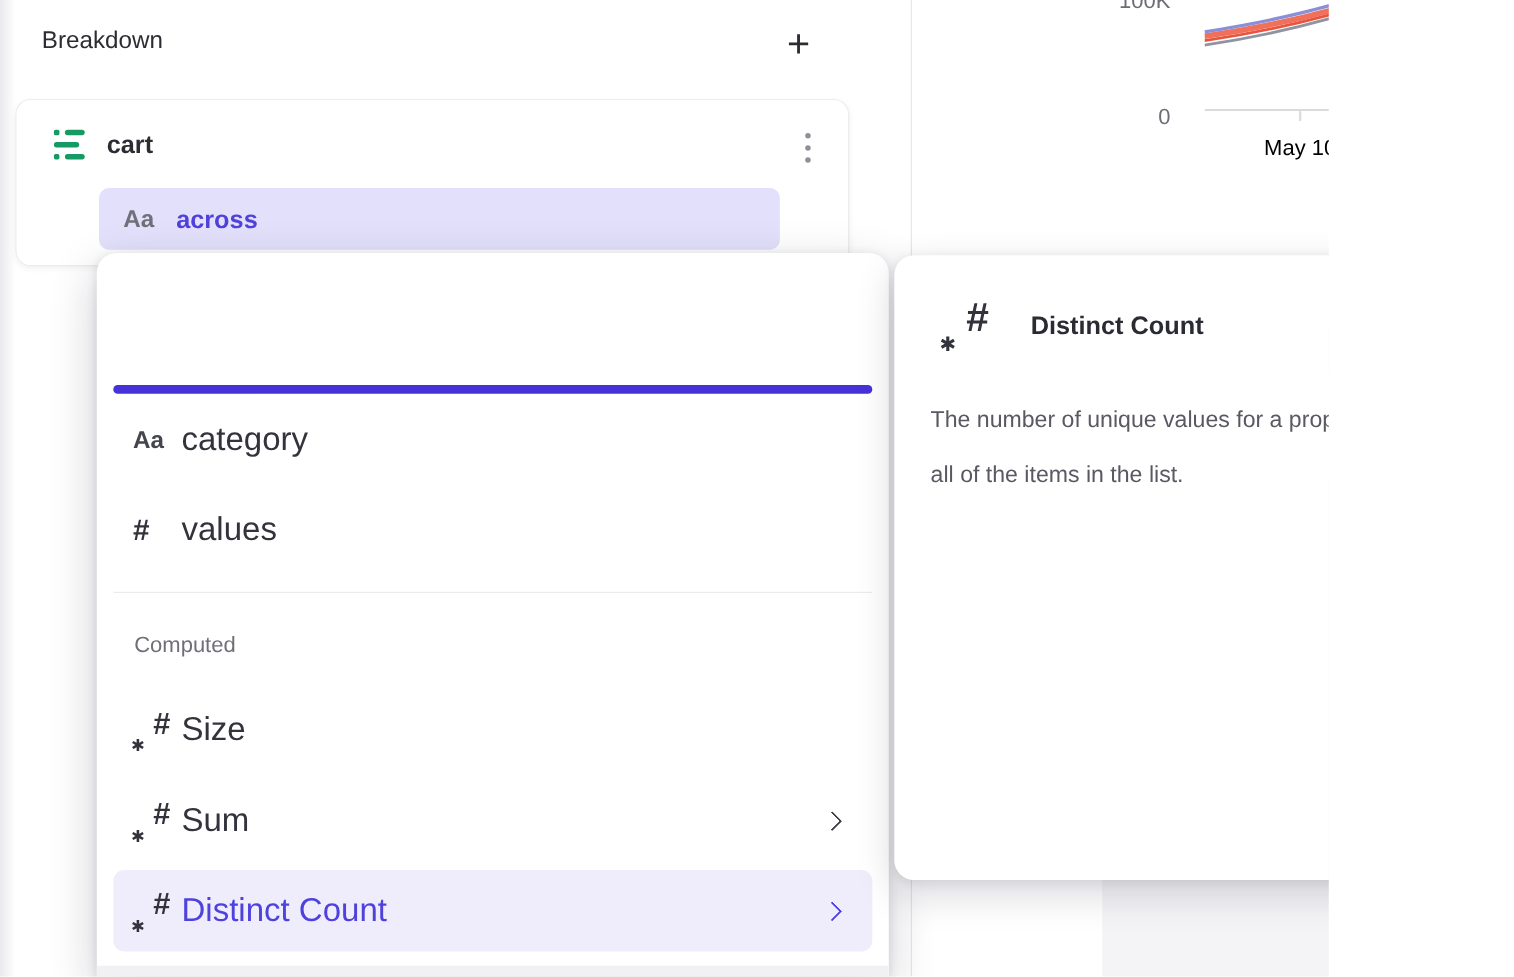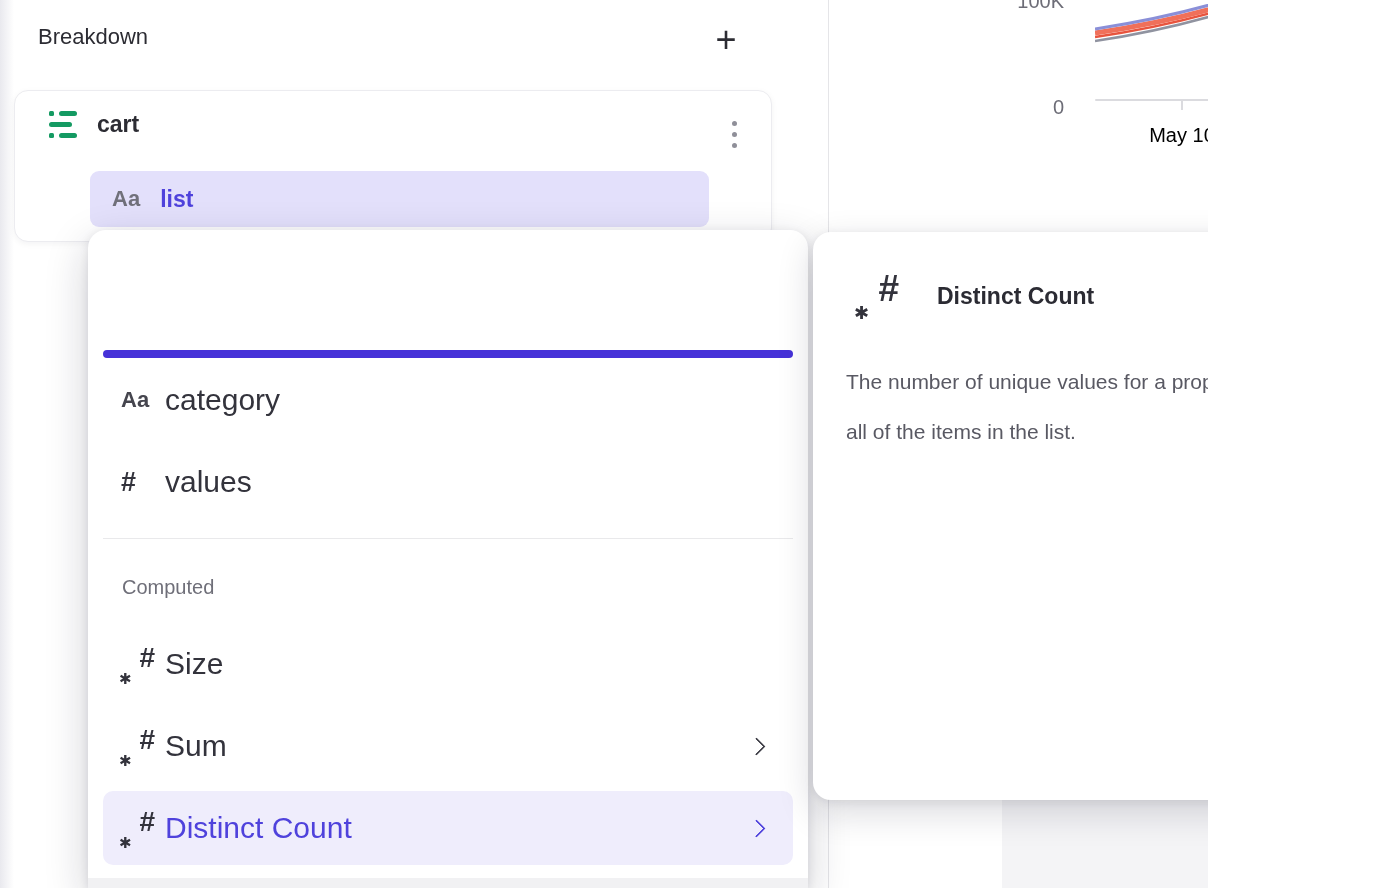--- a/index.html
+++ b/index.html
@@ -31,21 +31,21 @@
   .x-tickmark.m1 { left:1181px; } .x-tickmark.m2 { left:1353px; }
   .x-label { position:absolute; top:124px; font-size:20px; color:#000000; }
   .x-label.l1 { left:1126px; width:112px; text-align:center; }
   .x-label.l2 { left:1326px; width:110px; text-align:left; }
   .chart-lines { position:absolute; left:1095px; top:0; width:281px; height:100px; }
 
   
   .cart-card { position:absolute; left:14px; top:90px; width:758px; height:152px;
     background:#fff; border:1px solid #ececf0; border-radius:14px;
     box-shadow:0 2px 6px rgba(25,25,40,0.05); box-sizing:border-box; }
-  .cart-row { position:absolute; left:34px; top:20px; height:34px; display:flex; align-items:flex-start; gap:18px; }
+  .cart-row { position:absolute; left:34px; top:20px; height:34px; display:flex; align-items:flex-end; gap:18px; }
   .cart-label { font-size:23px; font-weight:600; color:#2c2c33; }
   .list-icon { width:30px; height:27px; display:flex; flex-direction:column; justify-content:space-between; }
   .li-row { display:flex; align-items:center; gap:5px; height:5px; }
   .li-dot { width:5px; height:5px; border-radius:1.5px; background:#149a62; }
   .li-bar { height:5px; border-radius:2.5px; background:#149a62; }
   .li-bar.w1 { width:18px; } .li-bar.w2 { width:23px; }
   .kebab { position:absolute; right:30px; top:26px; display:flex; flex-direction:column; gap:6px;
     padding:4px; cursor:pointer; }
   .k-dot { width:5px; height:5px; border-radius:50%; background:#8f8f99; }
 
@@ -150,21 +150,21 @@
       </span>
       <span class="cart-label">cart</span>
     </div>
     <div class="kebab">
       <span class="k-dot"></span>
         <span class="k-dot"></span>
         <span class="k-dot"></span>
     </div>
     <div class="brand-chip">
       <span class="aa-icon">Aa</span>
-      <span class="chip-label">list</span>
+      <span class="chip-label">across</span>
     </div>
   </div>
 
   <div class="dropdown">
     <div class="scroll-accent"></div>
 
     <div class="prop-row row-cat">
       <span class="icon-slot">
           <span class="aa-icon" style="color:#45454e;">Aa</span>
         </span>

